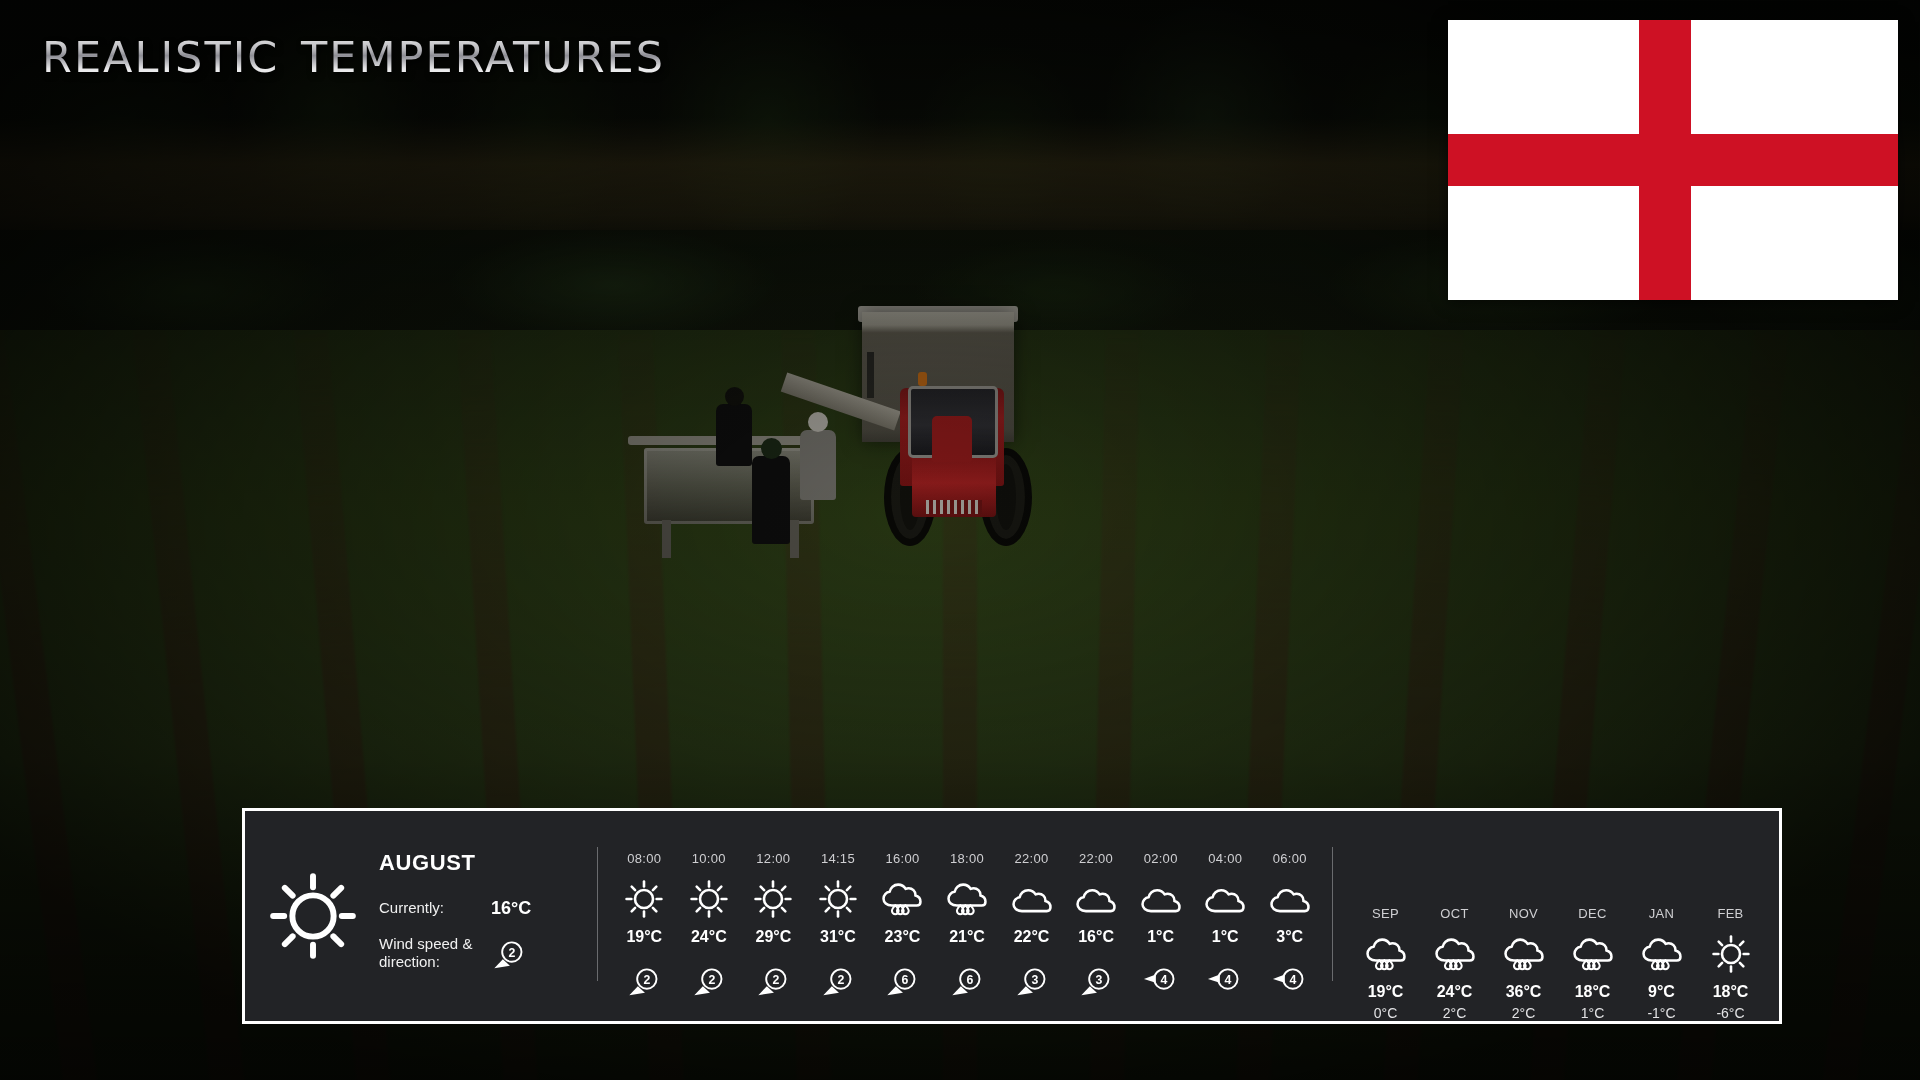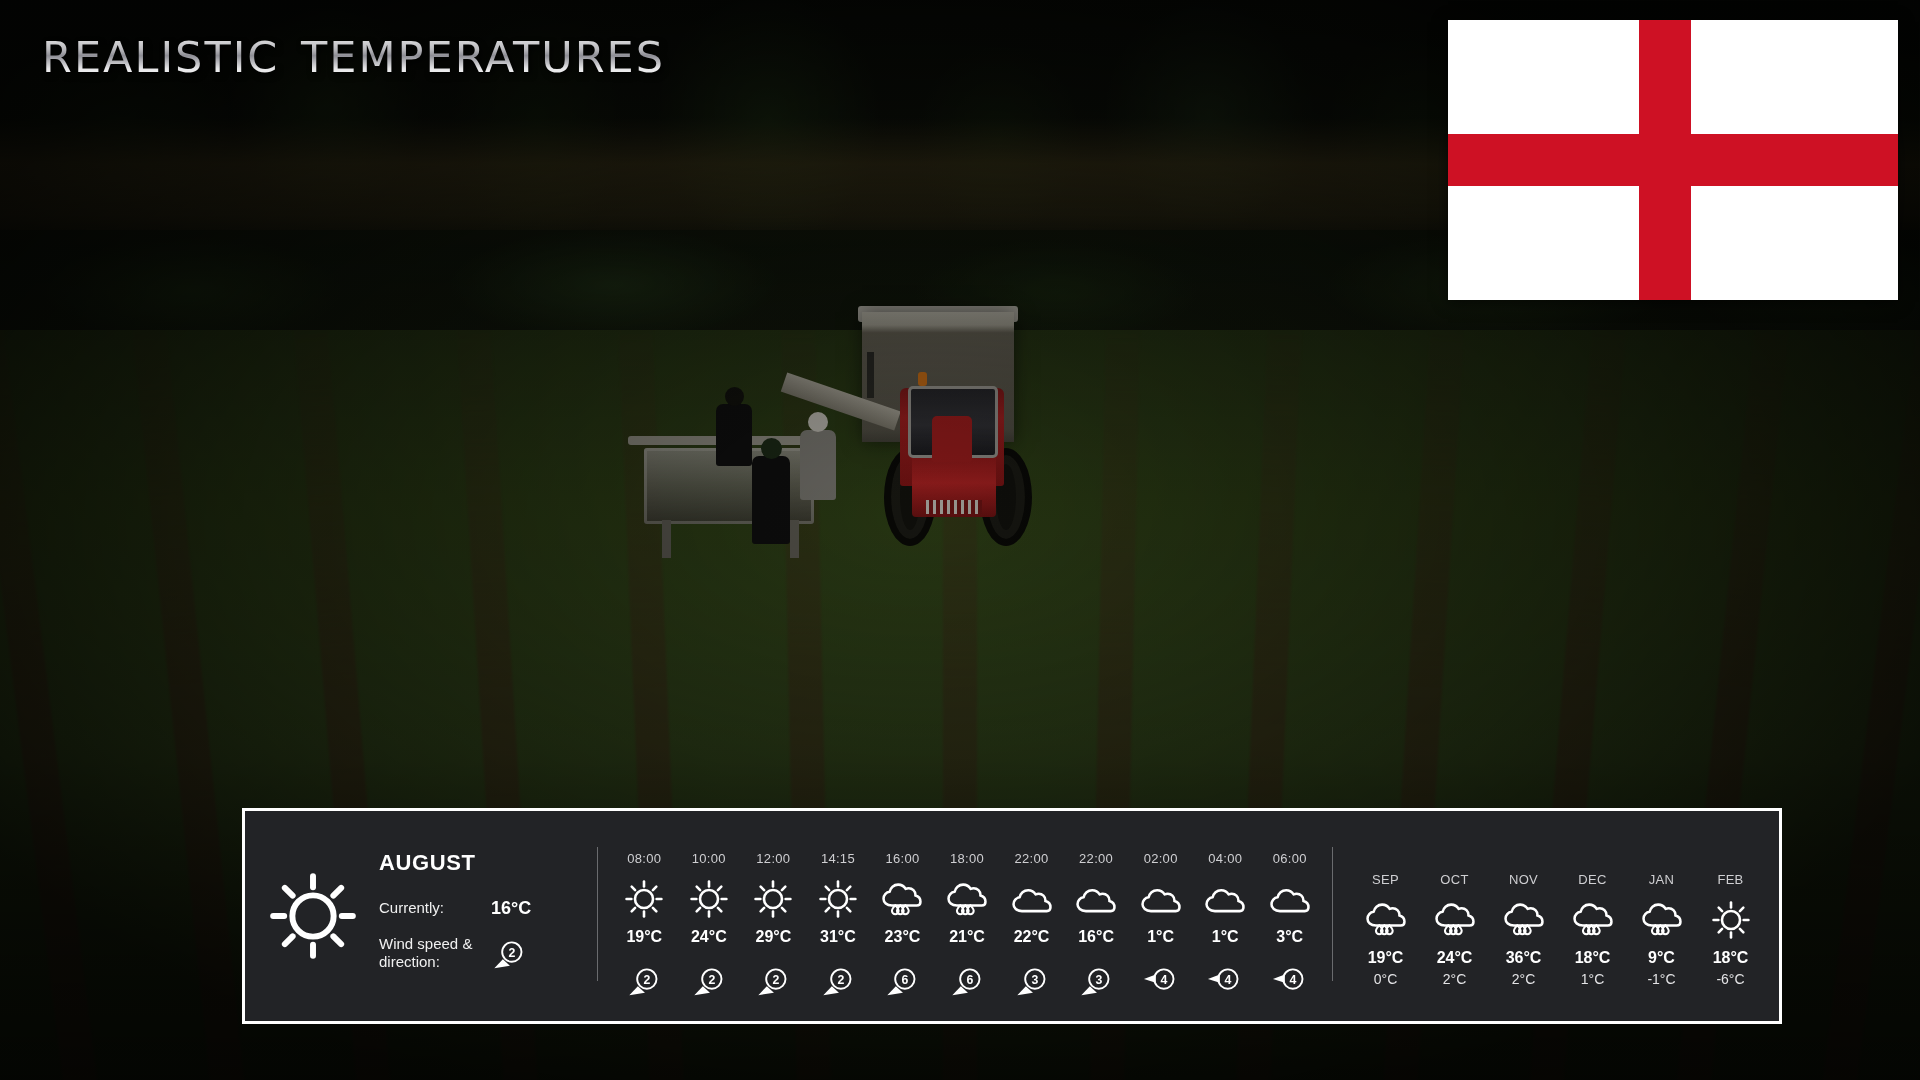--- a/index.html
+++ b/index.html
@@ -197,21 +197,21 @@
     color: #fff; font-size: 22px; font-weight: 700; letter-spacing: .6px; margin-bottom: 22px;
   }
   .info-row { display: flex; align-items: center; margin-bottom: 16px; }
   .info-label { color: #f0f0f0; font-size: 15px; width: 112px; line-height: 1.2; }
   .info-value { color: #fff; font-size: 18px; font-weight: 700; }
   .info-value.wind { display: flex; align-items: center; }
 
   .vdiv { width: 1px; background: #6a6b6e; margin: 36px 0 40px; flex: 0 0 1px; }
 
   .hourly { flex: 1 1 auto; display: flex; align-items: flex-start; padding: 40px 10px 0 14px; }
-  .monthly { flex: 0 0 446px; display: flex; align-items: center; padding: 26px 14px 0 18px; }
+  .monthly { flex: 0 0 446px; display: flex; align-items: flex-end; padding: 26px 14px 0 18px; }
 
   .col { flex: 1 1 0; display: flex; flex-direction: column; align-items: center; }
   .col-time { color: #cfcfd2; font-size: 13px; letter-spacing: .3px; margin-bottom: 10px; }
   .col-icon { height: 46px; display: flex; align-items: center; justify-content: center; }
   .col-temp { color: #fff; font-size: 16px; font-weight: 700; margin-top: 6px; }
   .col-temp-lo { color: #e3e3e5; font-size: 14px; font-weight: 400; margin-top: 4px; }
   .col-wind { margin-top: 16px; }
 
   svg { display: block; }
   .wind-num { font-family: "Liberation Sans", sans-serif; font-size: 13px; font-weight: 700; fill: #fff; }

